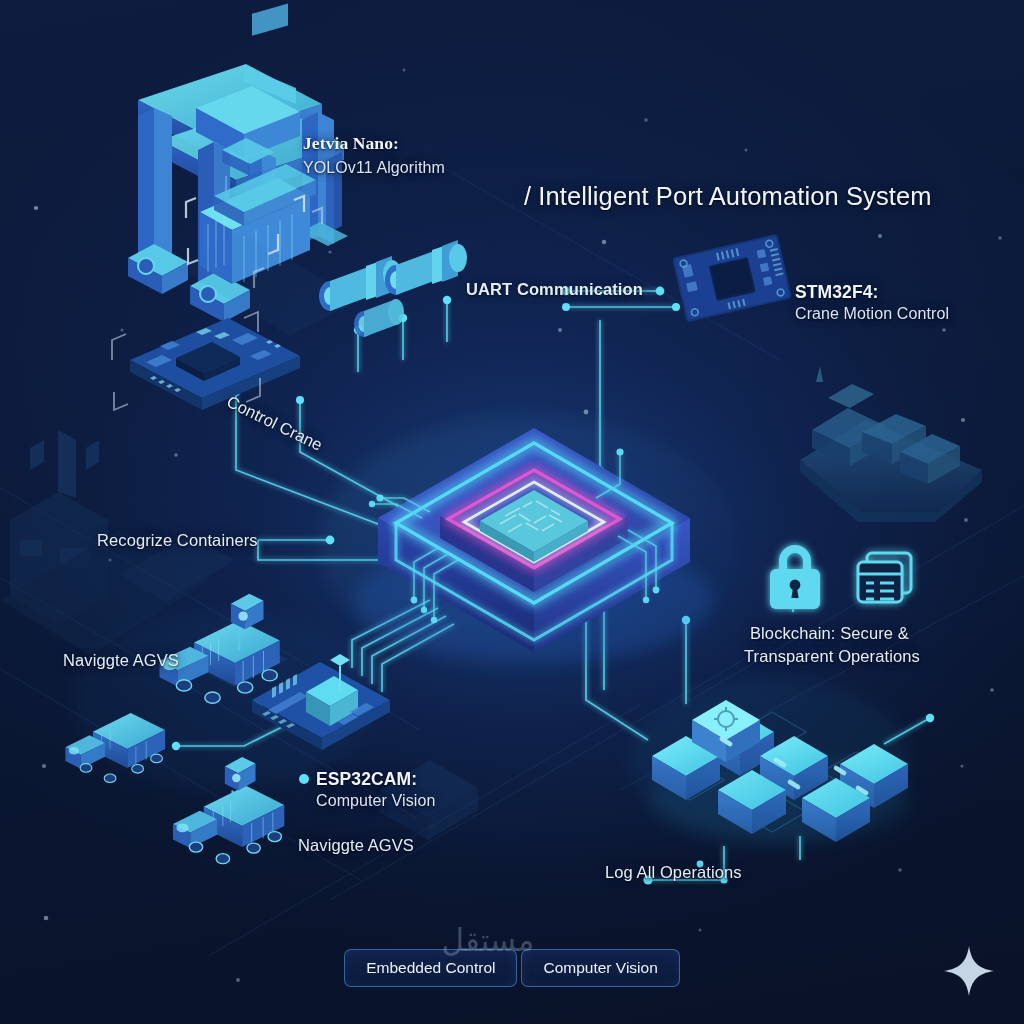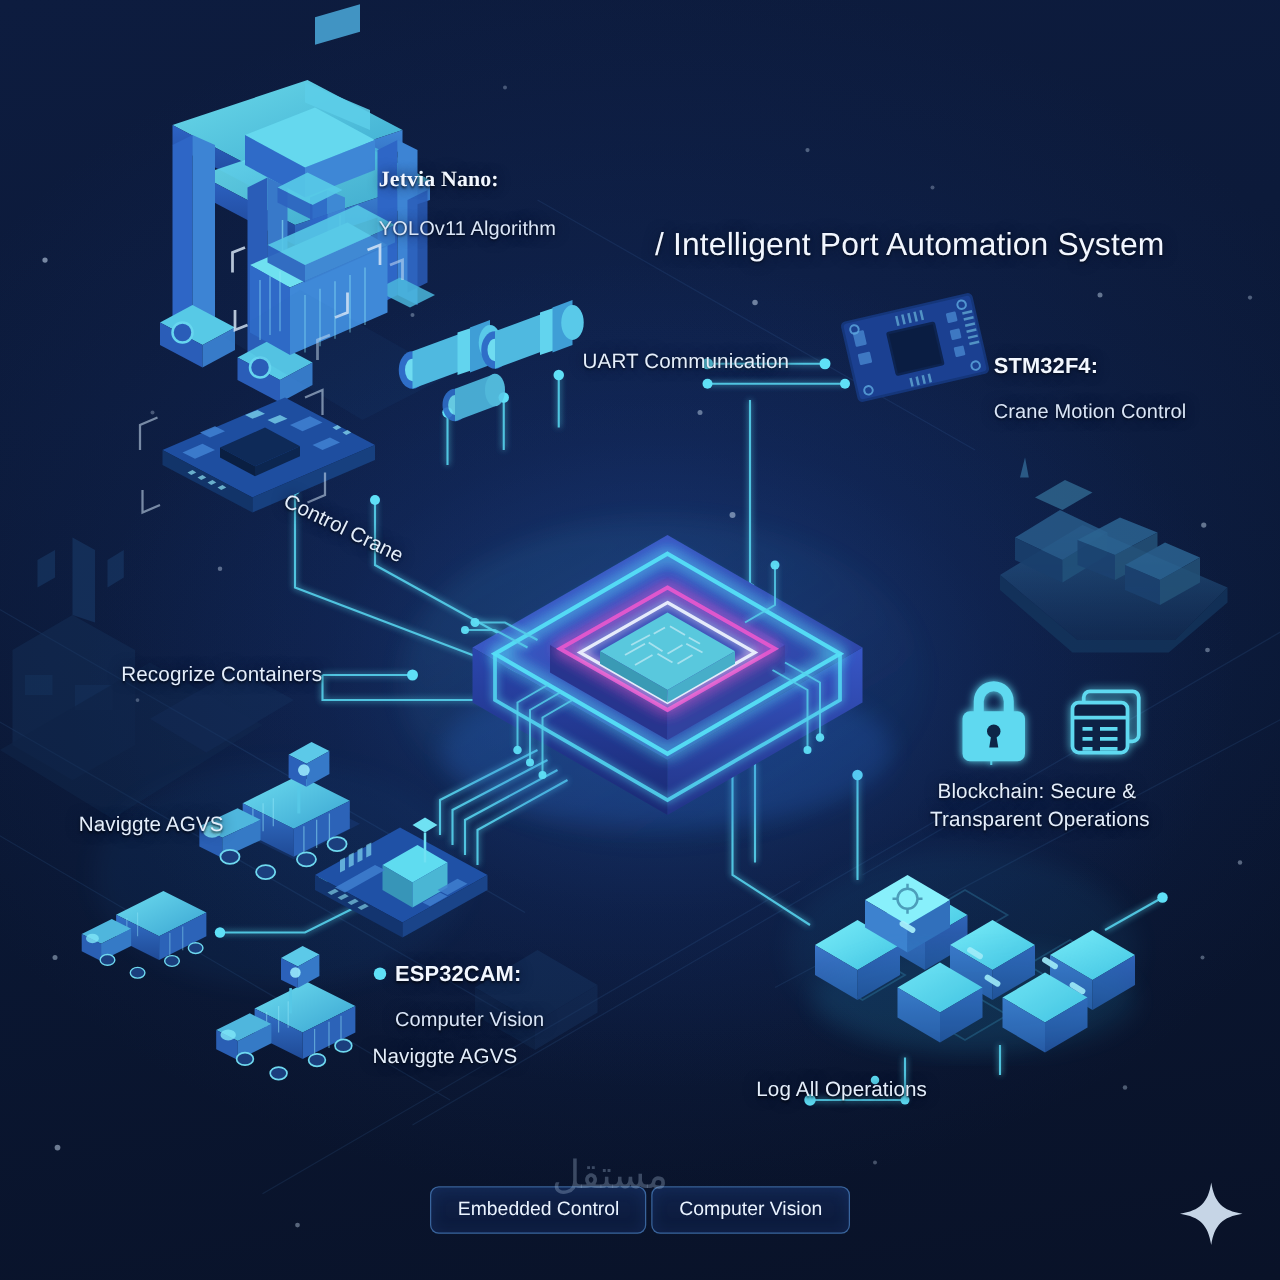--- a/index.html
+++ b/index.html
@@ -13,21 +13,21 @@
            linear-gradient(170deg,#0d1c3f 0%,#0c1a3a 28%,#0a1733 58%,#091228 100%);}
 
   .lay{position:absolute;inset:0;}
   svg{display:block;overflow:visible;}
 
   
   .txt{position:absolute;color:#e9f2ff;letter-spacing:.1px;
        text-shadow:0 0 10px rgba(10,20,45,.95),0 1px 2px rgba(0,0,0,.7);}
   .ttl{font-size:25.5px;color:#f1f6ff;font-weight:400;white-space:nowrap;}
   .lbl-b{font-size:17.5px;font-weight:700;color:#f2f7ff;white-space:nowrap;}
-  .lbl-n{font-size:16px;font-weight:400;color:#dae6f8;white-space:nowrap;margin-top:16px;}
+  .lbl-n{font-size:16px;font-weight:400;color:#dae6f8;white-space:nowrap;}
   .lbl-m{font-size:16.5px;font-weight:400;color:#e4eefb;white-space:nowrap;}
 
   
   .pills{position:absolute;left:0;top:949px;width:1024px;height:38px;
          display:flex;justify-content:center;align-items:center;gap:4px;}
   .pill{height:36px;display:flex;align-items:center;padding:0 21px;
         border-radius:7px;font-size:15.5px;color:#eaf3ff;white-space:nowrap;
         border:1.3px solid rgba(86,146,215,.62);
         background:linear-gradient(180deg,rgba(19,40,86,.72),rgba(13,28,64,.72));
         box-shadow:inset 0 0 12px rgba(40,90,170,.2);}
@@ -711,21 +711,21 @@
       <path d="M866 591 h8 M880 591 h14"></path>
       <path d="M866 599 h8 M880 599 h14"></path>
     </g>
   </svg>
 
   <div class="txt ttl" style="left:524px;top:182px;text-align:right;">/ Intelligent Port Automation System</div>
 
   <div class="txt lbl-b" style="left:303px;top:133px;font-family:Liberation Serif, serif;">Jetvia Nano:</div>
   <div class="txt lbl-n" style="left:303px;top:159px;">YOLOv11 Algorithm</div>
 
-  <div class="txt lbl-m" style="left:466px;top:280px;">UART Communication</div>
+  <div class="txt lbl-m" style="left:466px;top:280px;font-weight:bold;">UART Communication</div>
 
   <div class="txt lbl-b" style="left:795px;top:282px;">STM32F4:</div>
   <div class="txt lbl-n" style="left:795px;top:305px;">Crane Motion Control</div>
 
   <div class="txt lbl-m" style="left:232px;top:392px;transform:rotate(26deg);transform-origin:left top;">Control Crane</div>
 
   <div class="txt lbl-m" style="left:97px;top:531px;">Recogrize Containers</div>
 
   <div class="txt lbl-m" style="left:63px;top:651px;">Naviggte AGVS</div>
 

